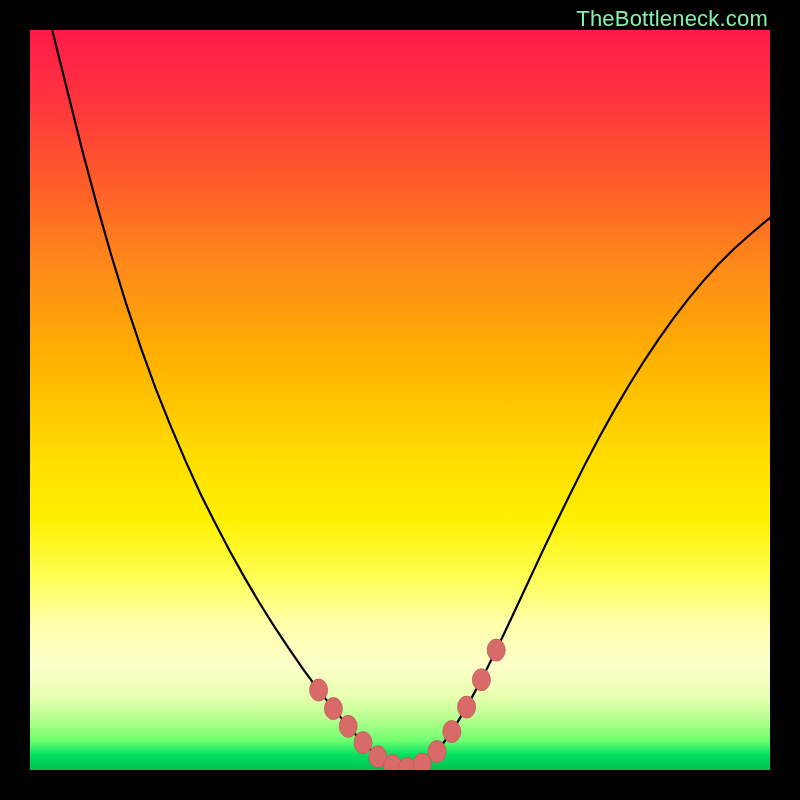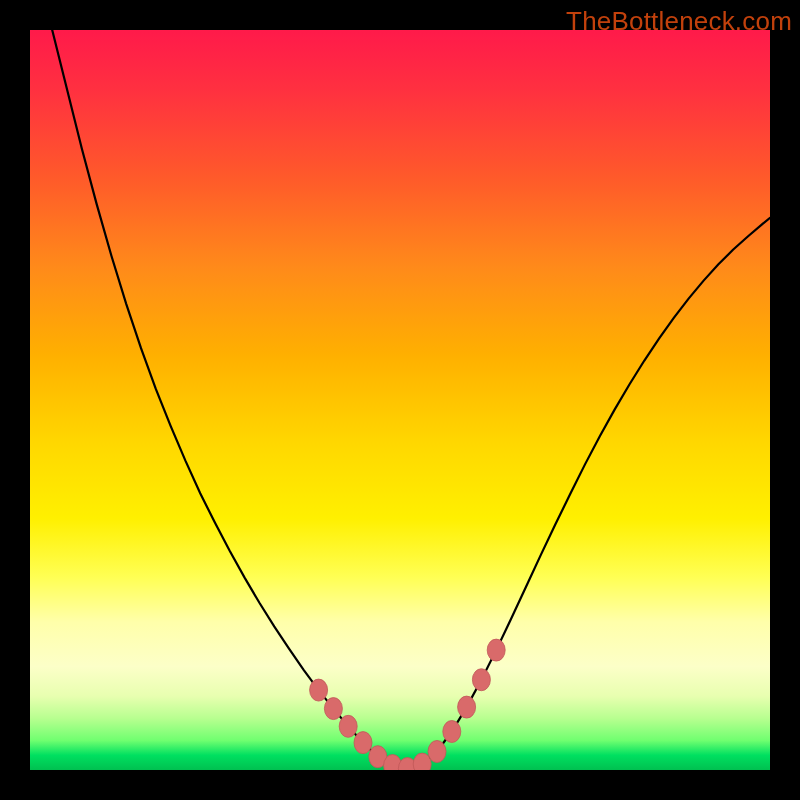--- a/index.html
+++ b/index.html
@@ -29,24 +29,24 @@
       #fcffc8 86%,
       #e8ffb0 90%,
       #b8ff90 93%,
       #70ff70 96%,
       #00e060 98%,
       #00c050 100%);
   }
   .watermark {
     position: absolute;
     top: 6px;
-    right: 8px;
+    right: 32px;
     font-family: Arial, Helvetica, sans-serif;
-    font-size: 26px;
-    color: #c2410c;
+    font-size: 22px;
+    color: #86efac;
     letter-spacing: 0.2px;
     user-select: none;
   }
   svg.overlay {
     position: absolute;
     left: 0; top: 0;
     width: 740px; height: 740px;
   }
   .curve {
     fill: none;

